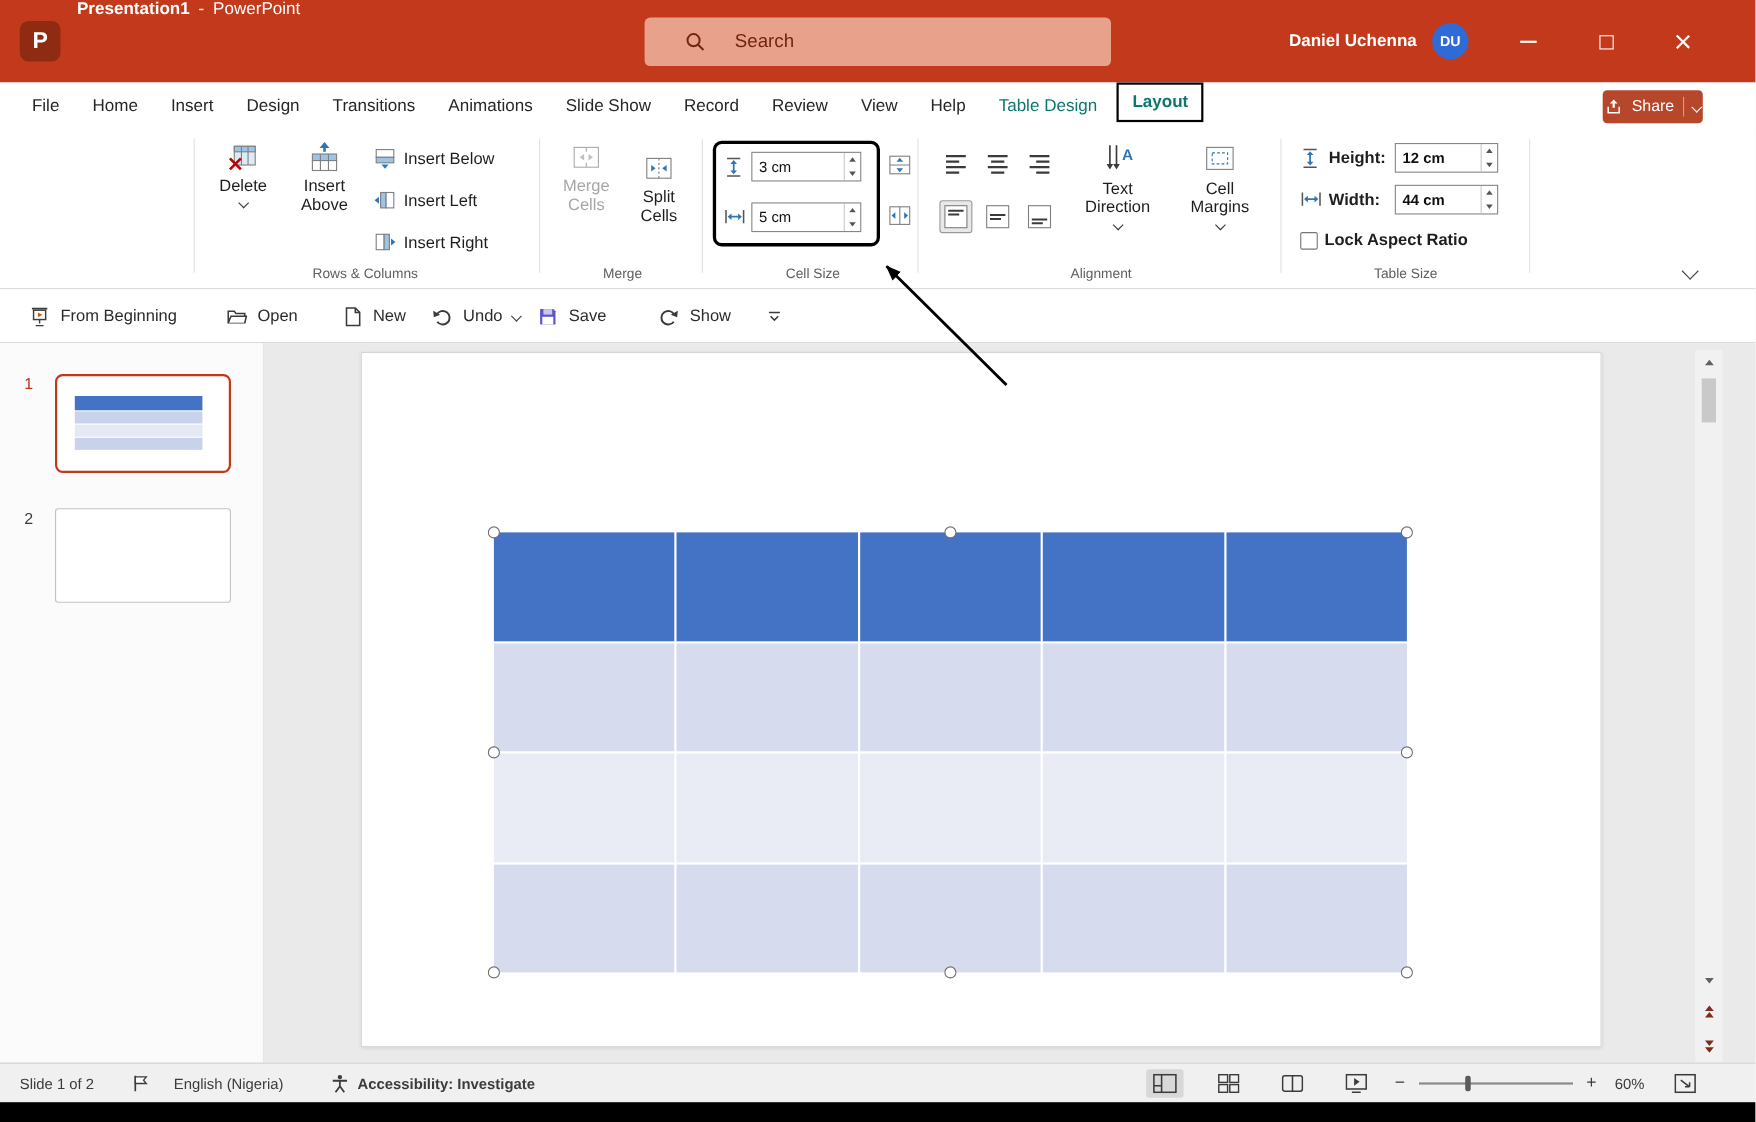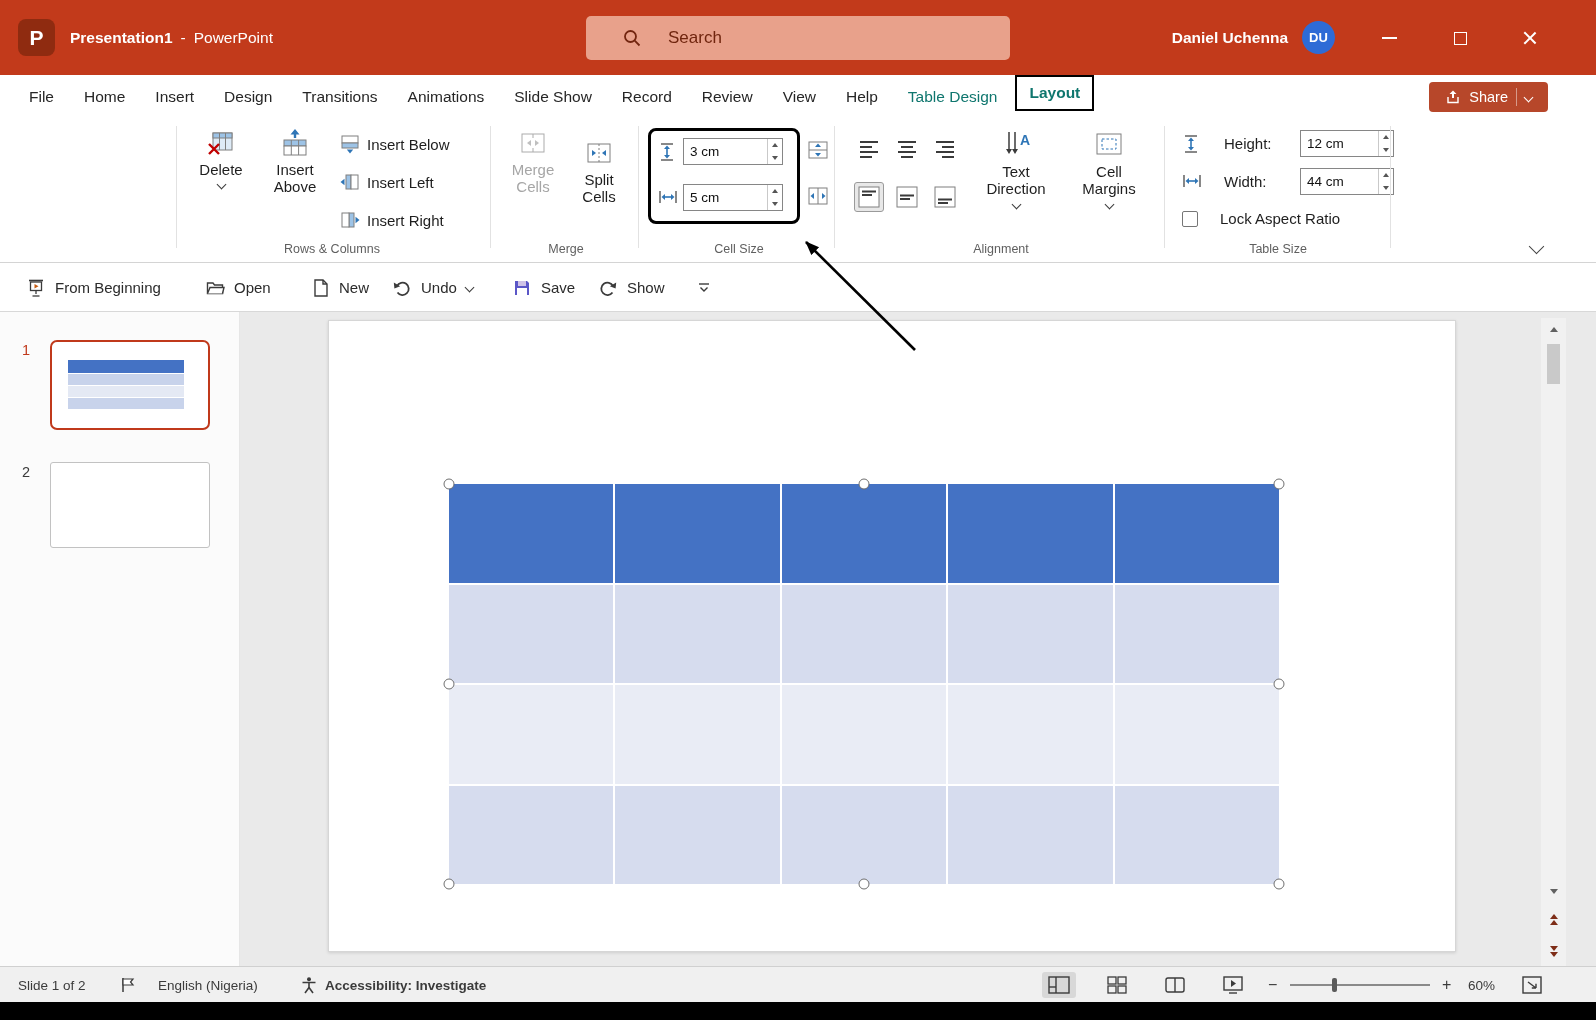--- a/index.html
+++ b/index.html
@@ -4,21 +4,21 @@
 <style>
   * { box-sizing:border-box; margin:0; padding:0; }
   html,body { width:1596px; height:1020px; overflow:hidden; }
   body { font-family:"Liberation Sans", sans-serif; position:relative; background:#fff; color:#1e1e1e; }
 
   
   .titlebar { position:absolute; left:0; top:0; width:1596px; height:75px; background:#C23A1B; }
   .applogo { position:absolute; left:18px; top:19px; width:37px; height:37px; border-radius:8px;
              background:#8F2B10; display:flex; align-items:center; justify-content:center;
              color:#fff; font-weight:bold; font-size:21px; }
-  .wt { position:absolute; left:70px; top:0; height:75px; display:flex; align-items:center;
+  .wt { position:absolute; left:70px; top:0; height:75px; display:flex; align-items:flex-start;
         color:#fff; font-size:15.5px; gap:8px; }
   .wt .doc { font-weight:bold; }
   .search { position:absolute; left:586px; top:16px; width:424px; height:44px; border-radius:5px;
             background:#E8A18B; display:flex; align-items:center; gap:26px; padding-left:36px; }
   .search .ph { color:#70250E; font-size:17px; }
   .uname { position:absolute; right:308px; top:0; height:75px; display:flex; align-items:center;
            color:#fff; font-size:15.5px; font-weight:bold; }
   .avatar { position:absolute; left:1302px; top:21px; width:33px; height:33px; border-radius:50%;
             background:#2E6BD6; color:#fff; font-size:13px; font-weight:bold;
             display:flex; align-items:center; justify-content:center; }
@@ -29,21 +29,21 @@
   .ic-x::before,.ic-x::after { content:""; position:absolute; left:7.2px; top:0; width:1.6px; height:16px; background:#fff; }
   .ic-x::before { transform:rotate(45deg); } .ic-x::after { transform:rotate(-45deg); }
 
   
   .tabrow { position:absolute; left:0; top:75px; width:1596px; height:43px; background:#fff;
             display:flex; align-items:flex-start; padding-left:14px; }
   .tab { padding:0 15px; height:43px; display:flex; align-items:center; font-size:15.5px; color:#262626; }
   .tab.ctx { color:#0f766e; }
   .tab.boxed { height:36px; border:2.5px solid #000; font-weight:bold; padding:0 12px; margin:0 3px; }
   .sharebtn { position:absolute; right:48px; top:7px; height:30px; border-radius:4px; background:#B7472A;
-              color:#fff; display:flex; align-items:center; gap:8px; padding:0 16px; font-size:14.5px; }
+              color:#fff; display:flex; align-items:center; gap:8px; padding:0 2px; font-size:14.5px; }
   .sharebtn .divider { width:1px; height:18px; background:rgba(255,255,255,.45); }
 
   
   .chev { display:inline-block; width:7px; height:7px; border-right:1.5px solid #3b3b3b;
           border-bottom:1.5px solid #3b3b3b; transform:rotate(45deg); }
   .chev.white { border-color:#fff; } .chev.gray { border-color:#ABABAB; }
   .tri { display:inline-block; width:0; height:0; }
   .tri-up { border-left:3.5px solid transparent; border-right:3.5px solid transparent; border-bottom:4.5px solid #555; }
   .tri-dn { border-left:3.5px solid transparent; border-right:3.5px solid transparent; border-top:4.5px solid #555; }
 
@@ -60,21 +60,21 @@
   .selbtn { border:1px solid #ABABAB; border-radius:4px; background:#EDEDED; }
   .smallbtn { position:absolute; display:flex; align-items:center; gap:7px; height:28px; font-size:15px; color:#1e1e1e; }
   .spininput { display:flex; height:27px; border:1px solid #868686; background:#fff; align-items:stretch; }
   .spinval { flex:1; display:flex; align-items:center; padding-left:6px; font-size:13.5px; color:#111; }
   .spincol { width:15px; border-left:1px solid #C9C9C9; display:flex; flex-direction:column; }
   .spinbtn { flex:1; display:flex; align-items:center; justify-content:center; }
   .blackbox { position:absolute; border:3px solid #000; border-radius:8px; }
   .alnbtn { position:absolute; width:30px; height:30px; display:flex; align-items:center; justify-content:center; border-radius:3px; }
   .alnbtn.sel { border:1px solid #9a9a9a; background:#E8E8E8; }
   .checkbox { display:inline-block; width:16px; height:16px; border:1.4px solid #767676; background:#fff; border-radius:2px; }
-  .tsrow { position:absolute; display:flex; align-items:center; gap:22px; font-size:15px; color:#1e1e1e; }
+  .tsrow { position:absolute; display:flex; align-items:center; gap:6px; font-size:15px; color:#1e1e1e;font-weight:bold; }
   .collapse { position:absolute; right:54px; bottom:10px; width:11px; height:11px;
               border-right:1.6px solid #444; border-bottom:1.6px solid #444; transform:rotate(45deg); }
 
   
   .qat { position:absolute; left:0; top:263px; width:1596px; height:49px; background:#fff; border-bottom:1px solid #D8D8D8; }
   .qitem { position:absolute; top:0; height:49px; display:flex; align-items:center; gap:9px; font-size:15px; color:#2b2b2b; }
 
   
   .workspace { position:absolute; left:0; top:312px; width:1596px; height:654px; }
   .panel { position:absolute; left:0; top:0; width:240px; height:654px; background:#FBFBFB; border-right:1px solid #E6E6E6; }
@@ -451,21 +451,21 @@
     <span>New</span>
   </div>
   <div class="qitem" style="left:392px">
     <svg width="20" height="20" viewBox="0 0 20 20">
       <path d="M5 8 A6.2 6.2 0 1 1 5.5 14.5" fill="none" stroke="#3b3b3b" stroke-width="1.8"></path>
       <polygon points="1.8,4.4 2.4,10.4 8.2,8.2" fill="#3b3b3b"></polygon>
     </svg>
     <span>Undo</span>
     <span class="chev"></span>
   </div>
-  <div class="qitem" style="left:512px">
+  <div class="qitem" style="left:488px">
     <svg width="20" height="20" viewBox="0 0 20 20">
       <path d="M3 3 L15 3 L17 5 L17 17 L3 17 Z" fill="#5B57C7"></path>
       <rect x="6" y="3" width="8" height="5" fill="#CFC3E8"></rect>
       <rect x="5" y="10" width="10" height="7" fill="#fff"></rect>
     </svg>
     <span>Save</span>
   </div>
   <div class="qitem" style="left:598px">
     <svg width="20" height="20" viewBox="0 0 20 20">
       <path d="M15 8 A6.2 6.2 0 1 0 14.5 14.5" fill="none" stroke="#3b3b3b" stroke-width="1.8"></path>

